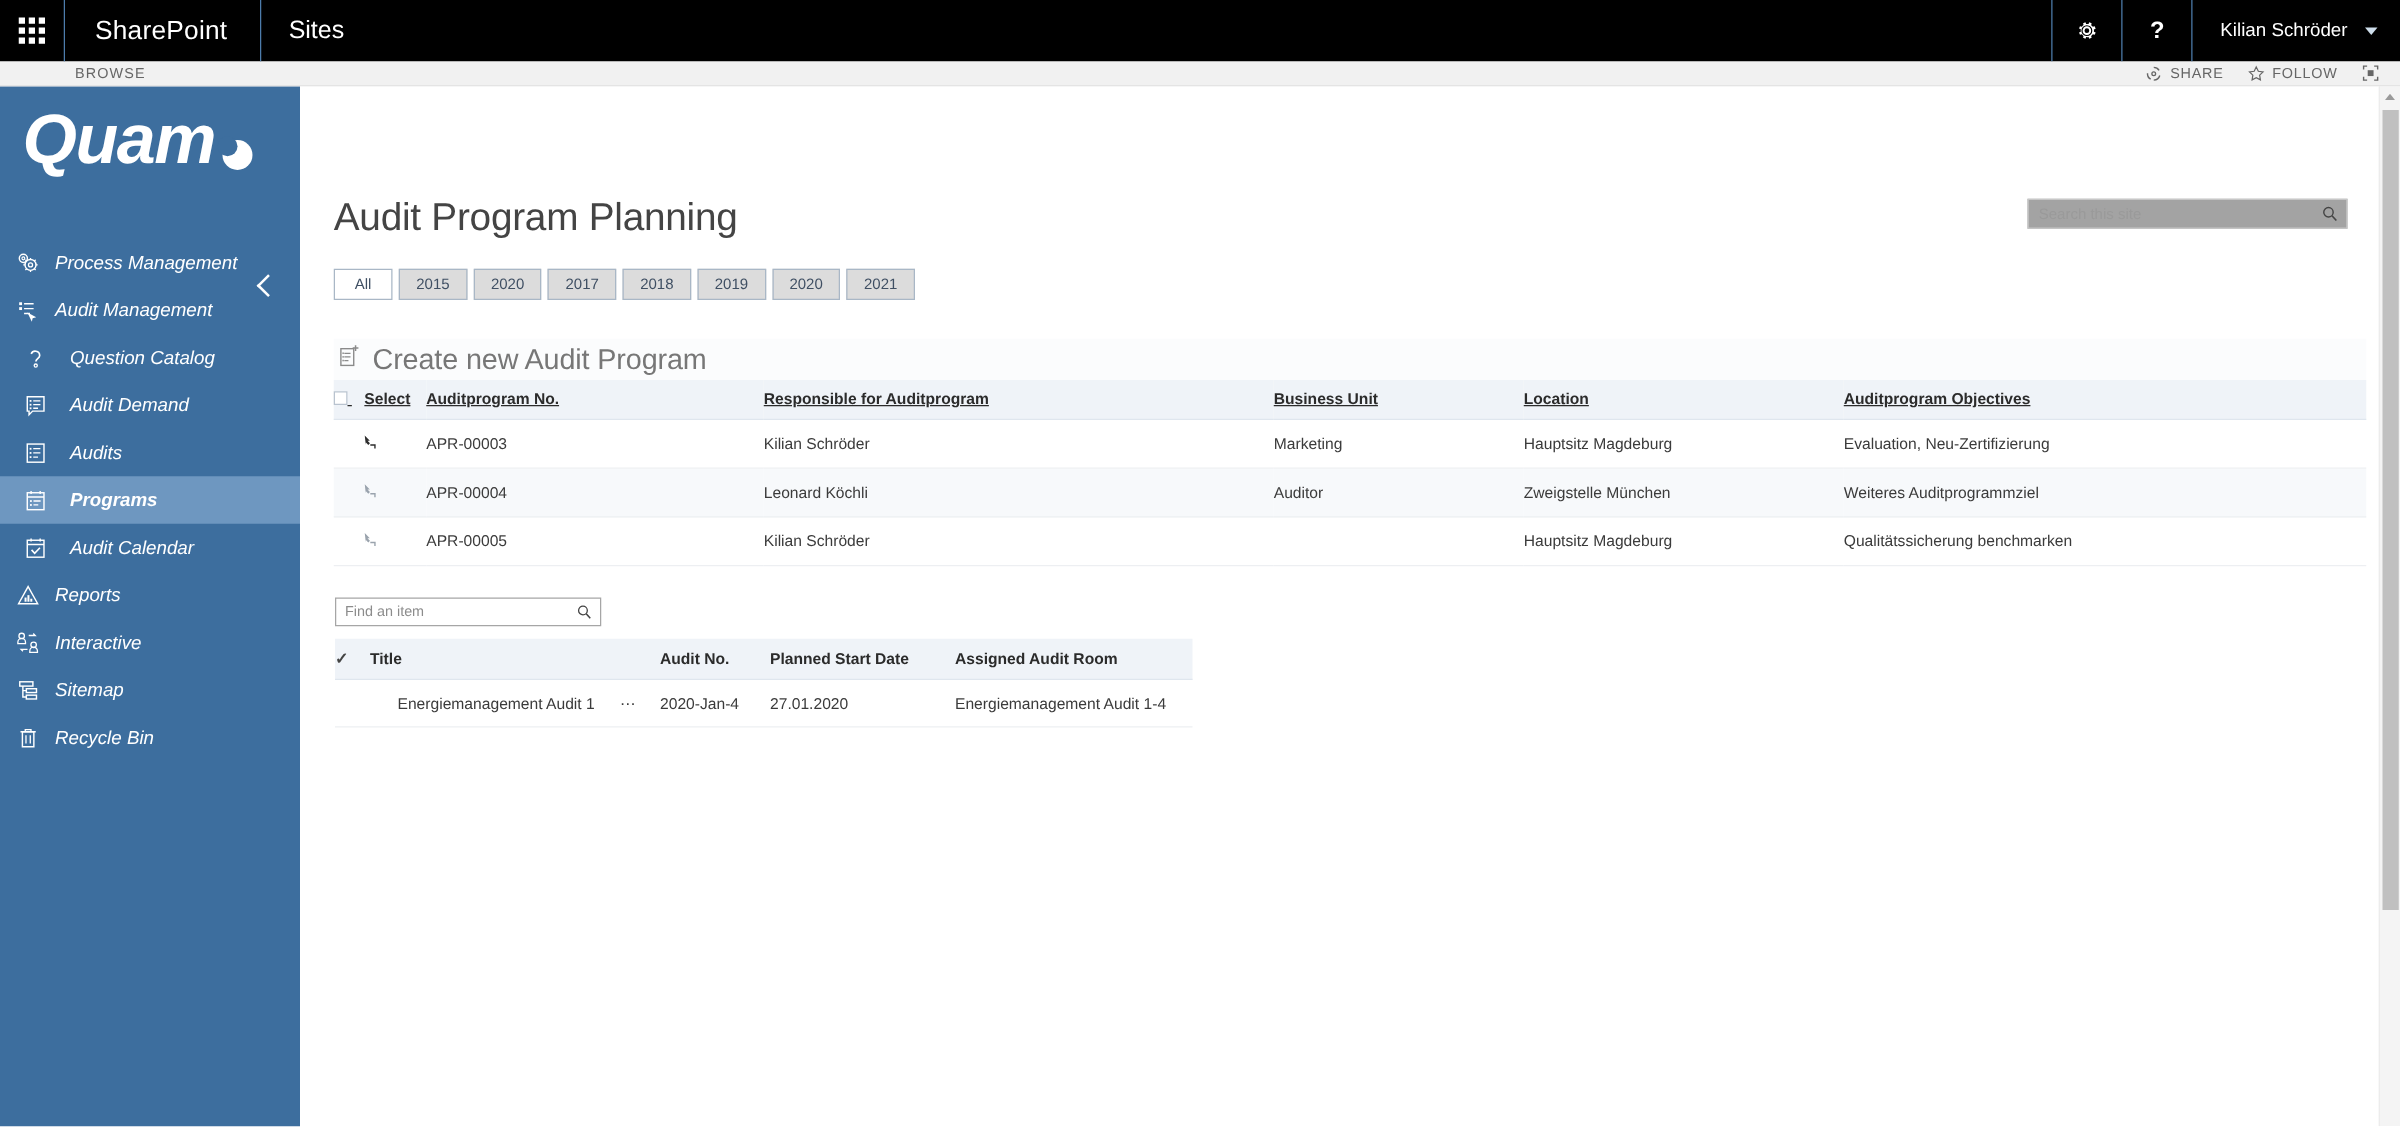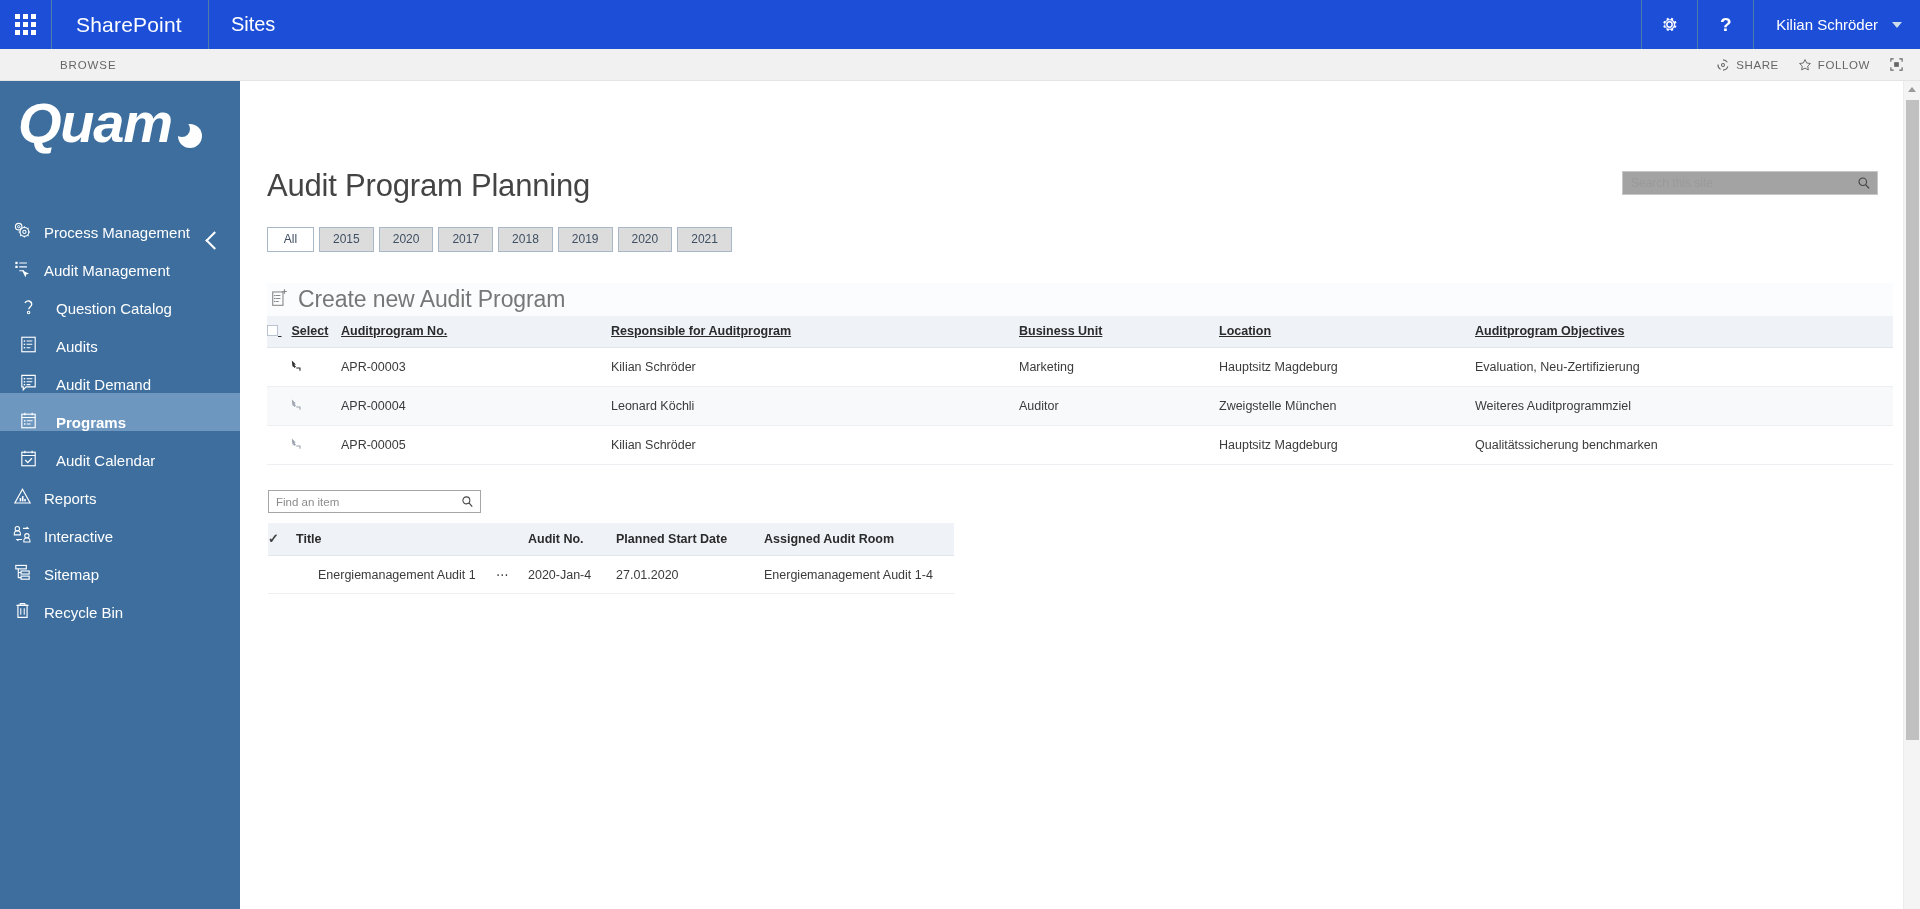--- a/index.html
+++ b/index.html
@@ -8,21 +8,21 @@
     width: 1920px; height: 909px;
     overflow: hidden;
     background: #ffffff;
     font-family: "Liberation Sans", sans-serif;
     -webkit-font-smoothing: antialiased;
   }
 
   
   #suitebar {
     height: 49px;
-    background: #1d4ed8;
+    background: #000000;
     display: flex;
     align-items: stretch;
     color: #ffffff;
     position: relative;
     z-index: 30;
   }
   .sb-cell {
     display: flex; align-items: center;
     padding: 0 17px;
     border-right: 1px solid #4d7cab;
@@ -43,21 +43,21 @@
   .sb-user { font-size: 15px; gap: 14px; padding: 0 18px 0 22px; }
   .caret-dn {
     width: 0; height: 0;
     border-left: 5px solid transparent;
     border-right: 5px solid transparent;
     border-top: 6px solid #cdddea;
   }
 
   
   #ribbon {
-    height: 32px;
+    height: 20px;
     background: #f1f1f1;
     border-bottom: 1px solid #e4e4e4;
     display: flex;
     align-items: center;
     position: relative;
     z-index: 25;
   }
   #browse-tab {
     font-size: 11.5px;
     color: #666666;
@@ -128,24 +128,25 @@
     position: absolute;
     left: 6px; top: 3px;
     width: 11px; height: 11px;
     border-left: 2px solid #ffffff;
     border-bottom: 2px solid #ffffff;
     transform: rotate(45deg);
   }
   #nav { margin-top: 52px; }
   .nav-item {
     display: flex;
-    align-items: flex-end;
+    align-items: center;
     height: 38px;
     cursor: pointer;
     color: #ffffff;
+    font-style: italic;
   }
   .nav-item .nav-ico {
     width: 44px;
     display: flex; align-items: center; justify-content: center;
     flex: 0 0 44px;
   }
   .nav-item .nav-lbl { font-size: 15px; }
   .nav-item.sub .nav-ico { width: 56px; flex: 0 0 56px; }
   .nav-item.active { background: #6e97c0; }
   .nav-item.active .nav-lbl { font-weight: bold; }
@@ -430,41 +431,41 @@
             <circle cx="11.1" cy="17.2" r="1.3" fill="none" stroke="#fff" stroke-width="1.1"></circle>
           </svg>
         </span>
         <span class="nav-lbl">Question Catalog</span>
       </div>
 
 
       <div class="nav-item sub">
         <span class="nav-ico">
           <svg width="21" height="21" viewBox="0 0 22 22">
+            <path fill="none" stroke="#fff" stroke-width="1.2" d="M4 3.6h14v12H8.5l-3 3v-3H4z"></path>
+            <path stroke="#fff" stroke-width="1.1" d="M9 7h6M9 10.2h6M9 13.2h4"></path>
+            <rect x="6" y="6.3" width="1.5" height="1.5" fill="#fff"></rect>
+            <rect x="6" y="9.5" width="1.5" height="1.5" fill="#fff"></rect>
+            <rect x="6" y="12.5" width="1.5" height="1.5" fill="#fff"></rect>
+          </svg>
+        </span>
+        <span class="nav-lbl">Audit Demand</span>
+      </div>
+
+      <div class="nav-item sub">
+        <span class="nav-ico">
+          <svg width="21" height="21" viewBox="0 0 22 22">
             <rect x="4" y="3.4" width="14" height="15.2" fill="none" stroke="#fff" stroke-width="1.2"></rect>
             <path stroke="#fff" stroke-width="1.1" d="M9 7.3h6M9 10.8h6M9 14.3h4"></path>
             <rect x="6" y="6.6" width="1.5" height="1.5" fill="#fff"></rect>
             <rect x="6" y="10.1" width="1.5" height="1.5" fill="#fff"></rect>
             <rect x="6" y="13.6" width="1.5" height="1.5" fill="#fff"></rect>
           </svg>
         </span>
         <span class="nav-lbl">Audits</span>
-      </div>
-
-      <div class="nav-item sub">
-        <span class="nav-ico">
-          <svg width="21" height="21" viewBox="0 0 22 22">
-            <path fill="none" stroke="#fff" stroke-width="1.2" d="M4 3.6h14v12H8.5l-3 3v-3H4z"></path>
-            <path stroke="#fff" stroke-width="1.1" d="M9 7h6M9 10.2h6M9 13.2h4"></path>
-            <rect x="6" y="6.3" width="1.5" height="1.5" fill="#fff"></rect>
-            <rect x="6" y="9.5" width="1.5" height="1.5" fill="#fff"></rect>
-            <rect x="6" y="12.5" width="1.5" height="1.5" fill="#fff"></rect>
-          </svg>
-        </span>
-        <span class="nav-lbl">Audit Demand</span>
       </div>
 
       <div class="nav-item sub active">
         <span class="nav-ico">
           <svg width="21" height="21" viewBox="0 0 22 22">
             <rect x="4" y="4.4" width="14" height="14.2" fill="none" stroke="#fff" stroke-width="1.2"></rect>
             <path stroke="#fff" stroke-width="1.2" d="M4 7.9h14M7.2 3v2.4M14.8 3v2.4"></path>
             <path stroke="#fff" stroke-width="1.1" d="M9.2 11.3h6M9.2 14.6h4"></path>
             <rect x="6.3" y="10.6" width="1.5" height="1.5" fill="#fff"></rect>
             <rect x="6.3" y="13.9" width="1.5" height="1.5" fill="#fff"></rect>

